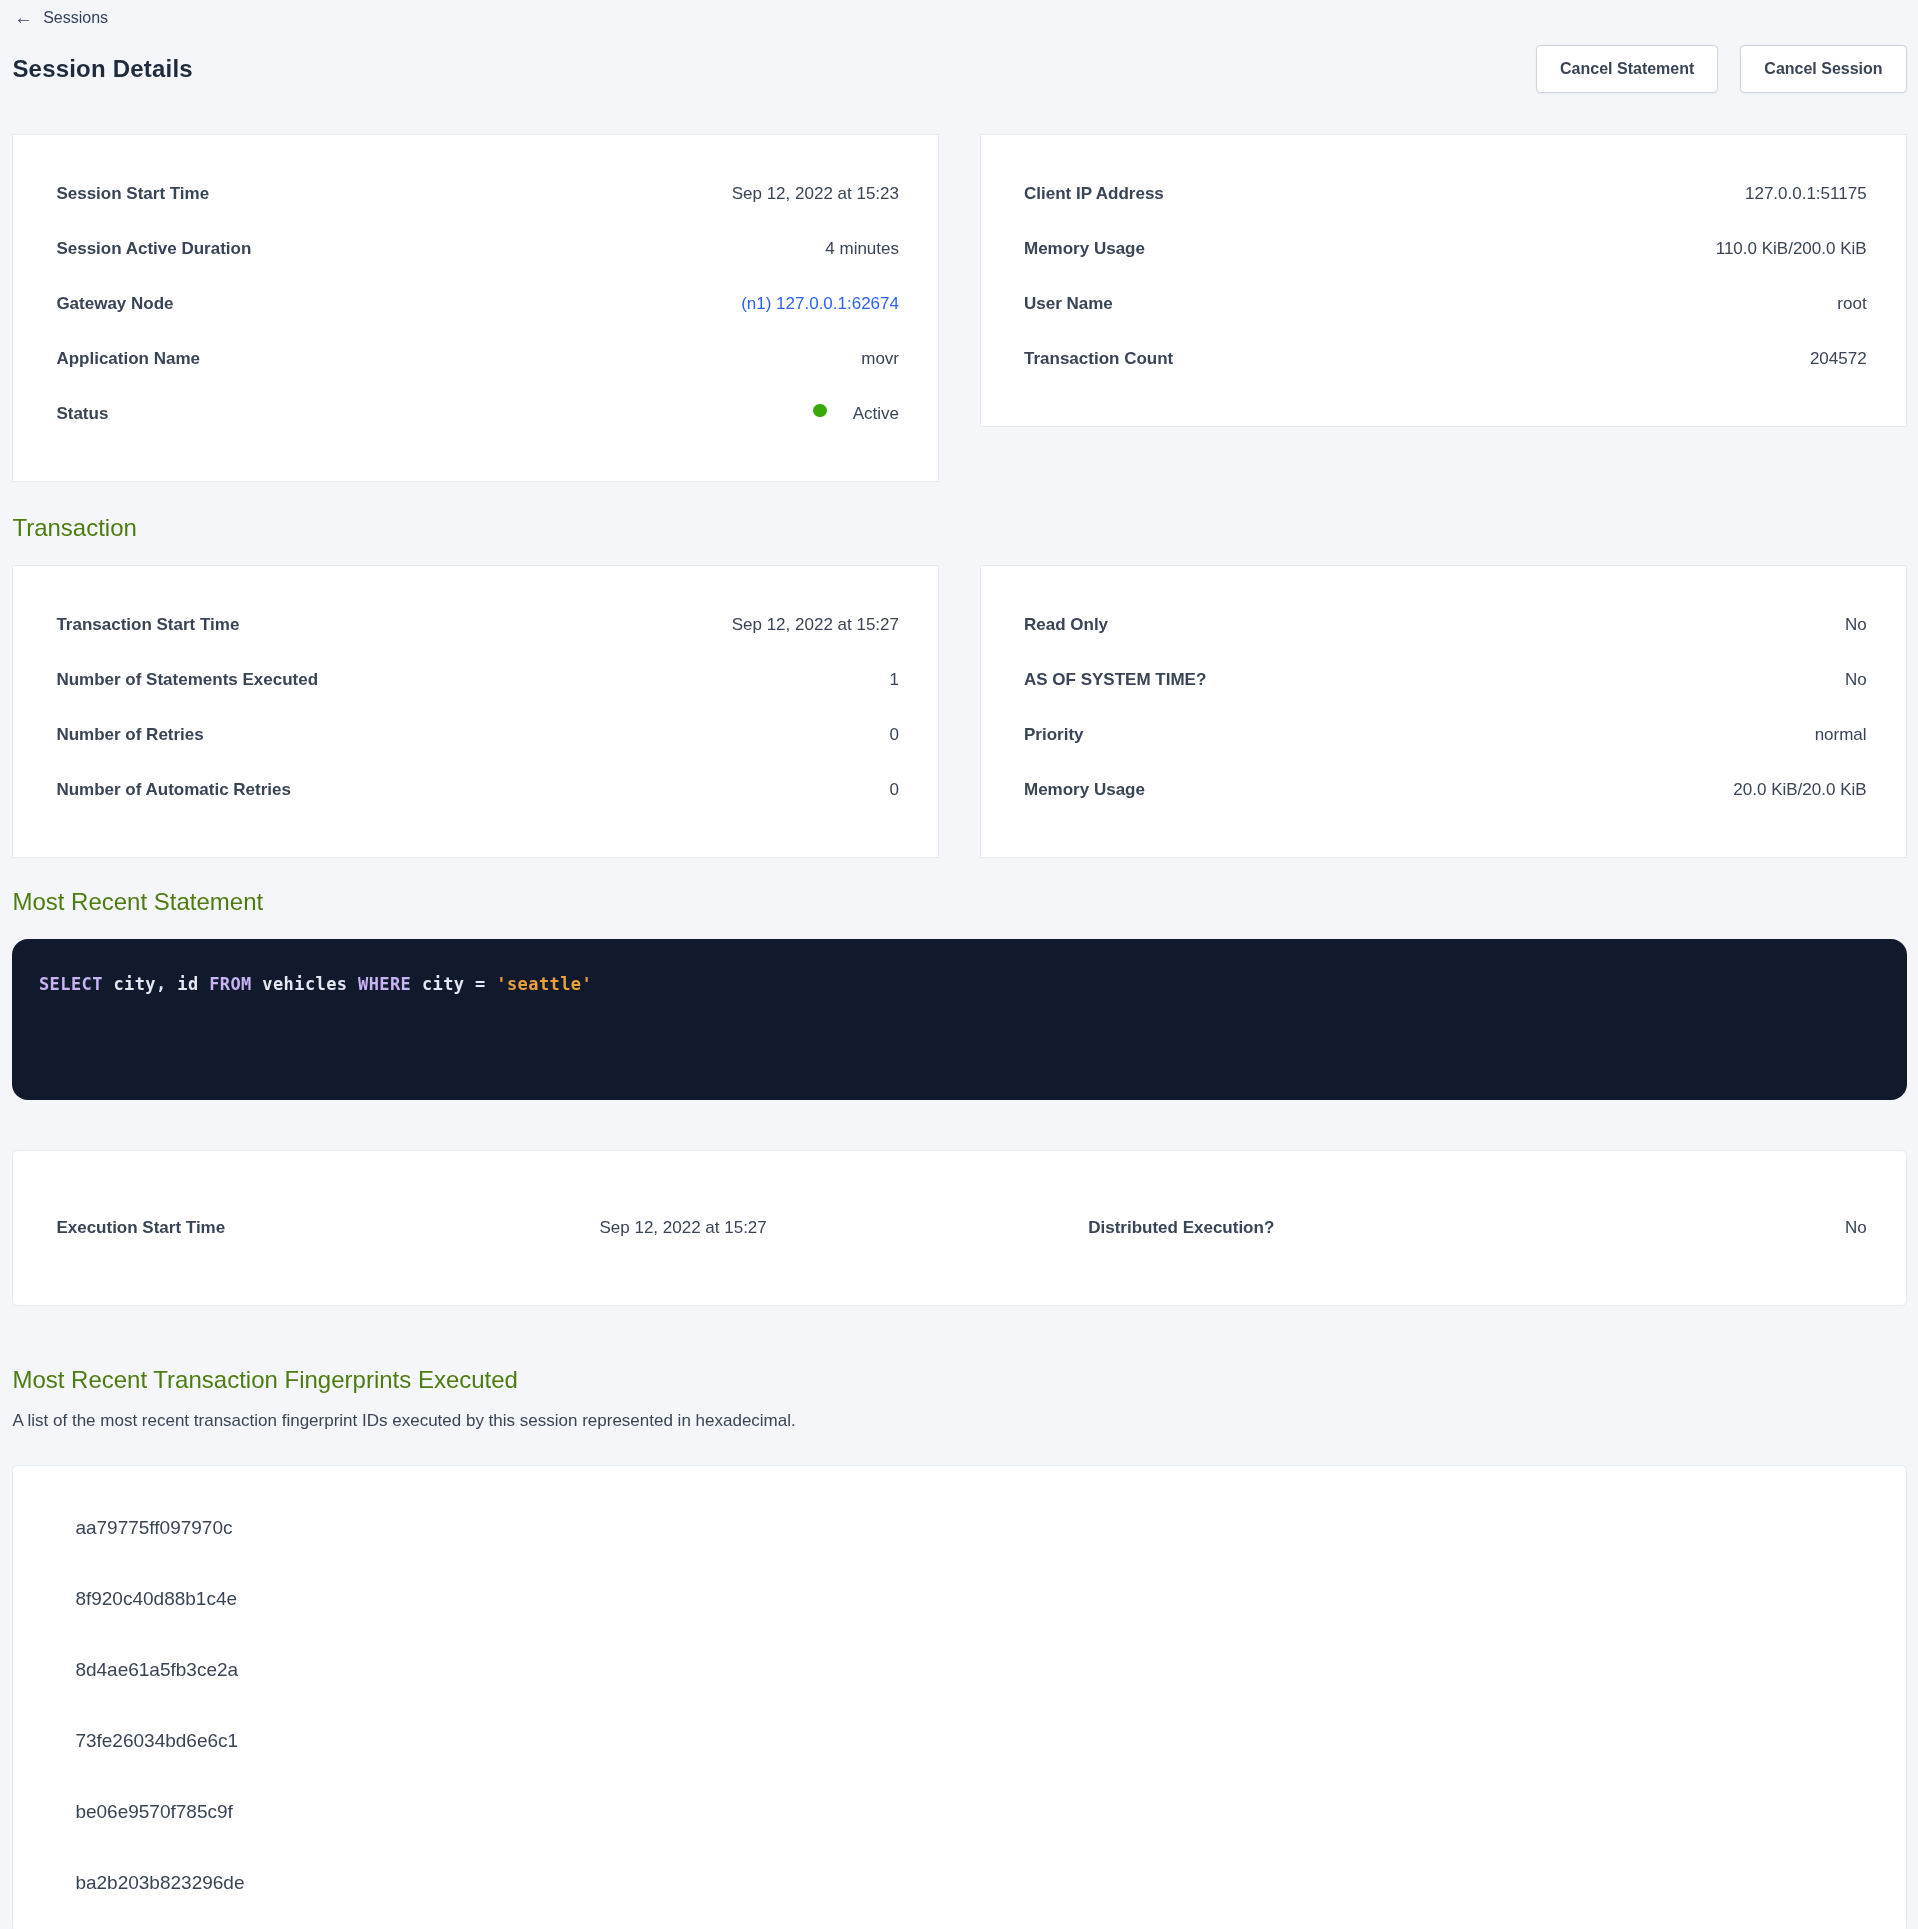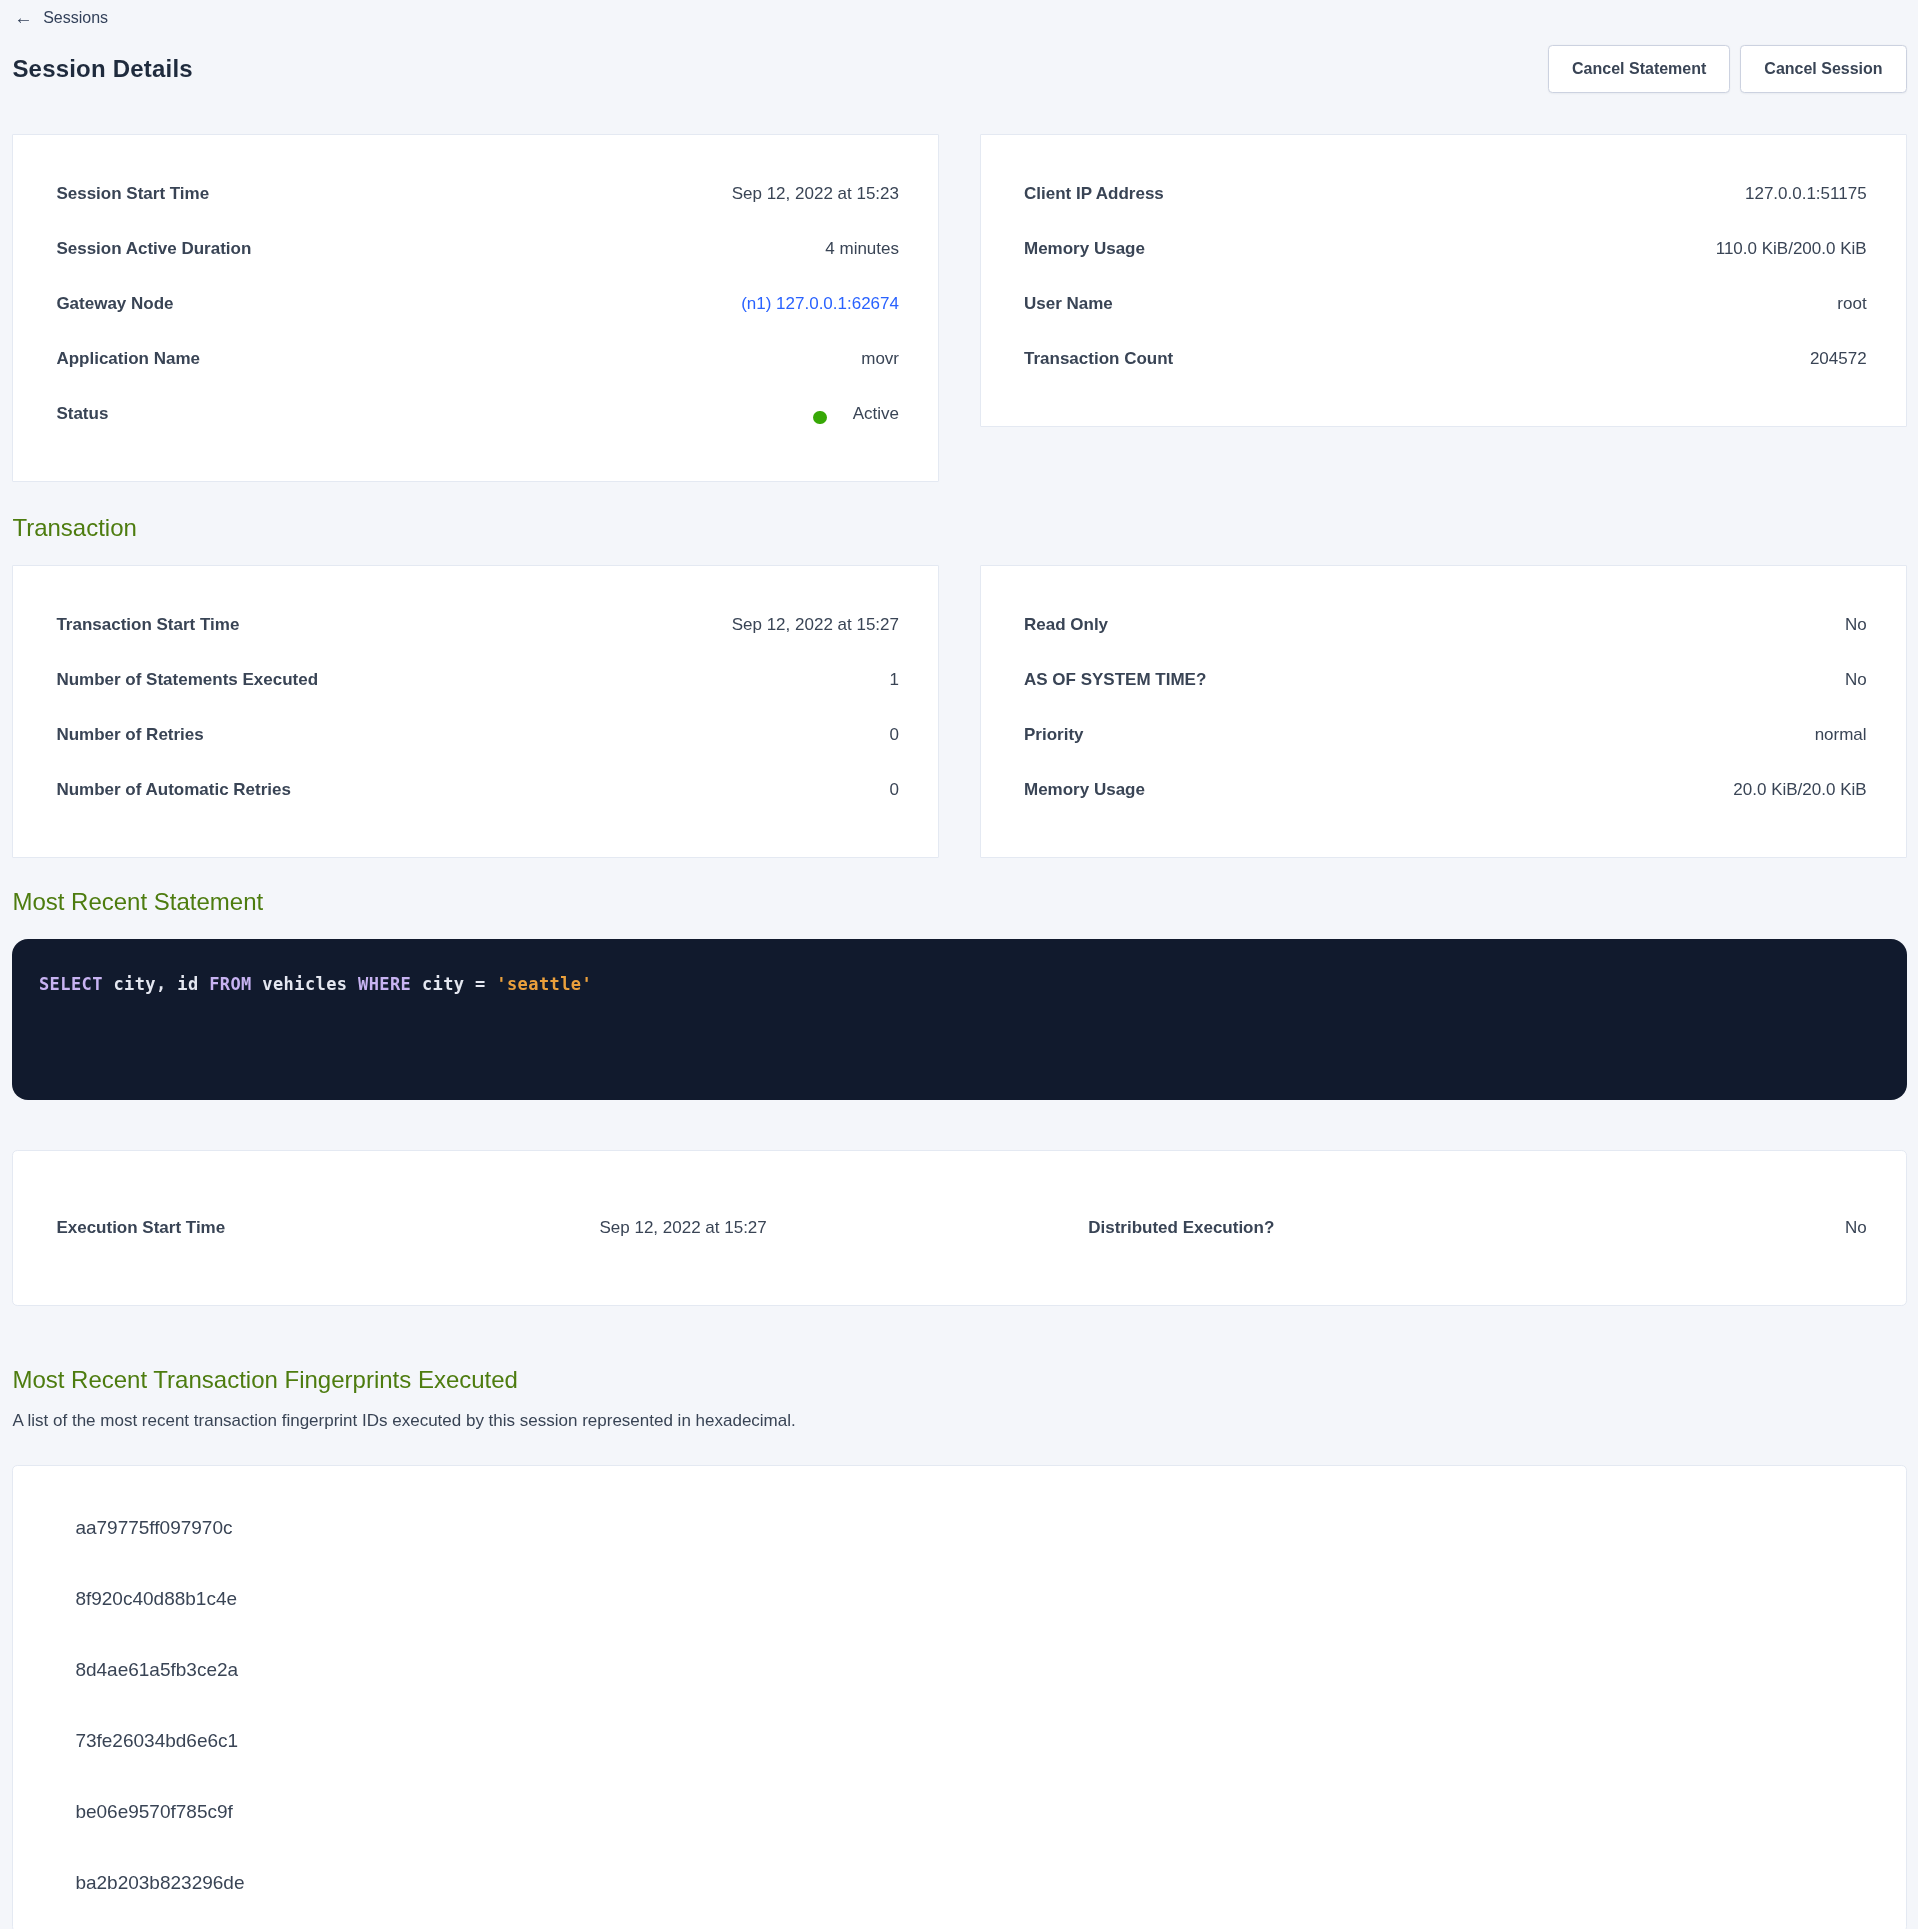--- a/index.html
+++ b/index.html
@@ -14,38 +14,38 @@
 
   .breadcrumb {
     display:flex; align-items:center; gap:10.6px;
     padding:8.9px 0 0 14px; font-size:16px; color:#33415a;
     cursor:pointer; width:max-content;
   }
   .breadcrumb .arrow { font-size:18.6px; line-height:17.7px; }
 
   .header-row { display:flex; justify-content:space-between; align-items:center; margin-top:17.7px; }
   .page-title { margin:0; font-size:24px; font-weight:bold; color:#1f2b3d; letter-spacing:0.2px; }
-  .btn-group { display:flex; gap:10px; }
+  .btn-group { display:flex; gap:22px; }
   .btn {
     background:#ffffff; border:0.9px solid #ccd2e0; border-radius:4.4px;
     height:48px; padding:0 23px; display:flex; align-items:center;
     font-size:16px; font-weight:bold; color:#394455;
     box-shadow:0 0.9px 1.8px rgba(20,30,60,.05); cursor:pointer;
   }
 
   .cards-row { display:flex; gap:41px; margin-top:41px; align-items:flex-start; }
   .card {
     background:#ffffff; border:0.9px solid #e4e9f2; border-radius:1px;
     flex:1; padding:32px 39px 39px 43px;
   }
   .kv-row { display:flex; justify-content:space-between; align-items:center; height:55px; font-size:17px; }
   .kv-label { font-weight:bold; color:#394455; }
   .kv-value { color:#394455; }
   .kv-value.link { color:#2962ff; text-decoration:none; cursor:pointer; }
-  .status-wrap { display:flex; align-items:flex-end; gap:26px; }
+  .status-wrap { display:flex; align-items:flex-start; gap:26px; }
   .dot { width:13.3px; height:13.3px; border-radius:50%; background:#37a806; }
 
   .section-title { font-size:24px; font-weight:400; color:#4d7c0f; }
   .title-transaction { margin-top:32px; }
   .title-statement { margin-top:30px; }
   .title-fingerprints { margin-top:60px; }
 
   .code-block {
     margin-top:23px; background:#111a2d; border-radius:16px;
     height:161px; padding:35px 26.6px;

